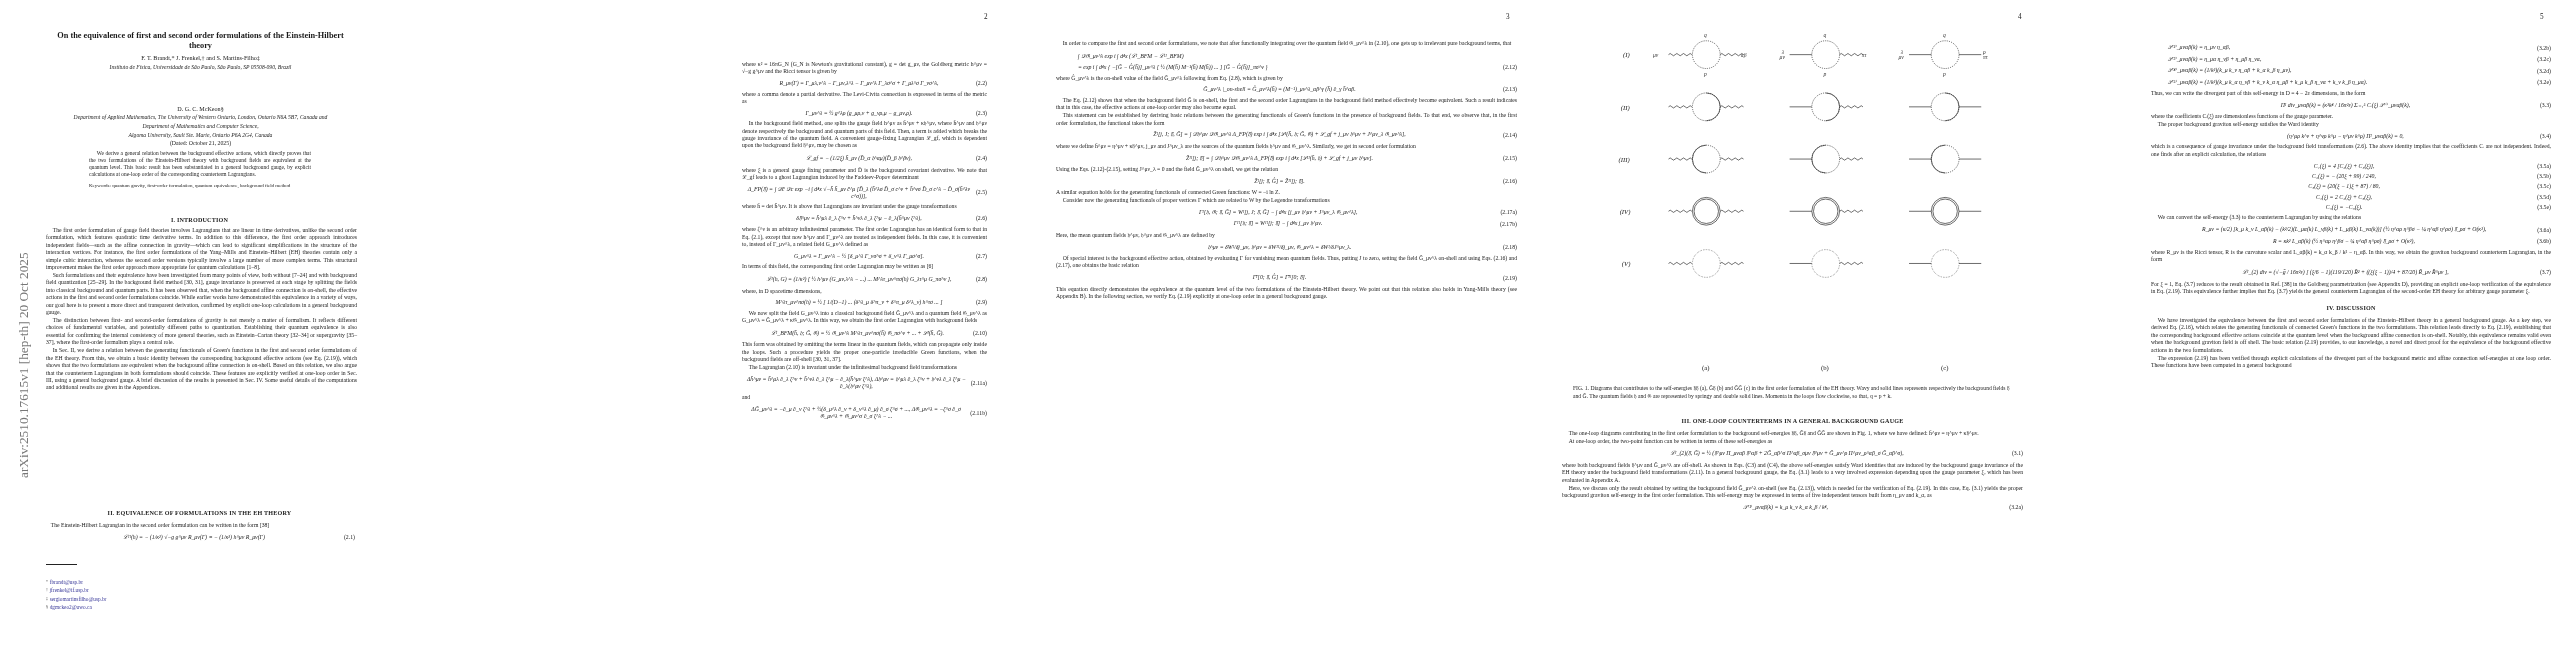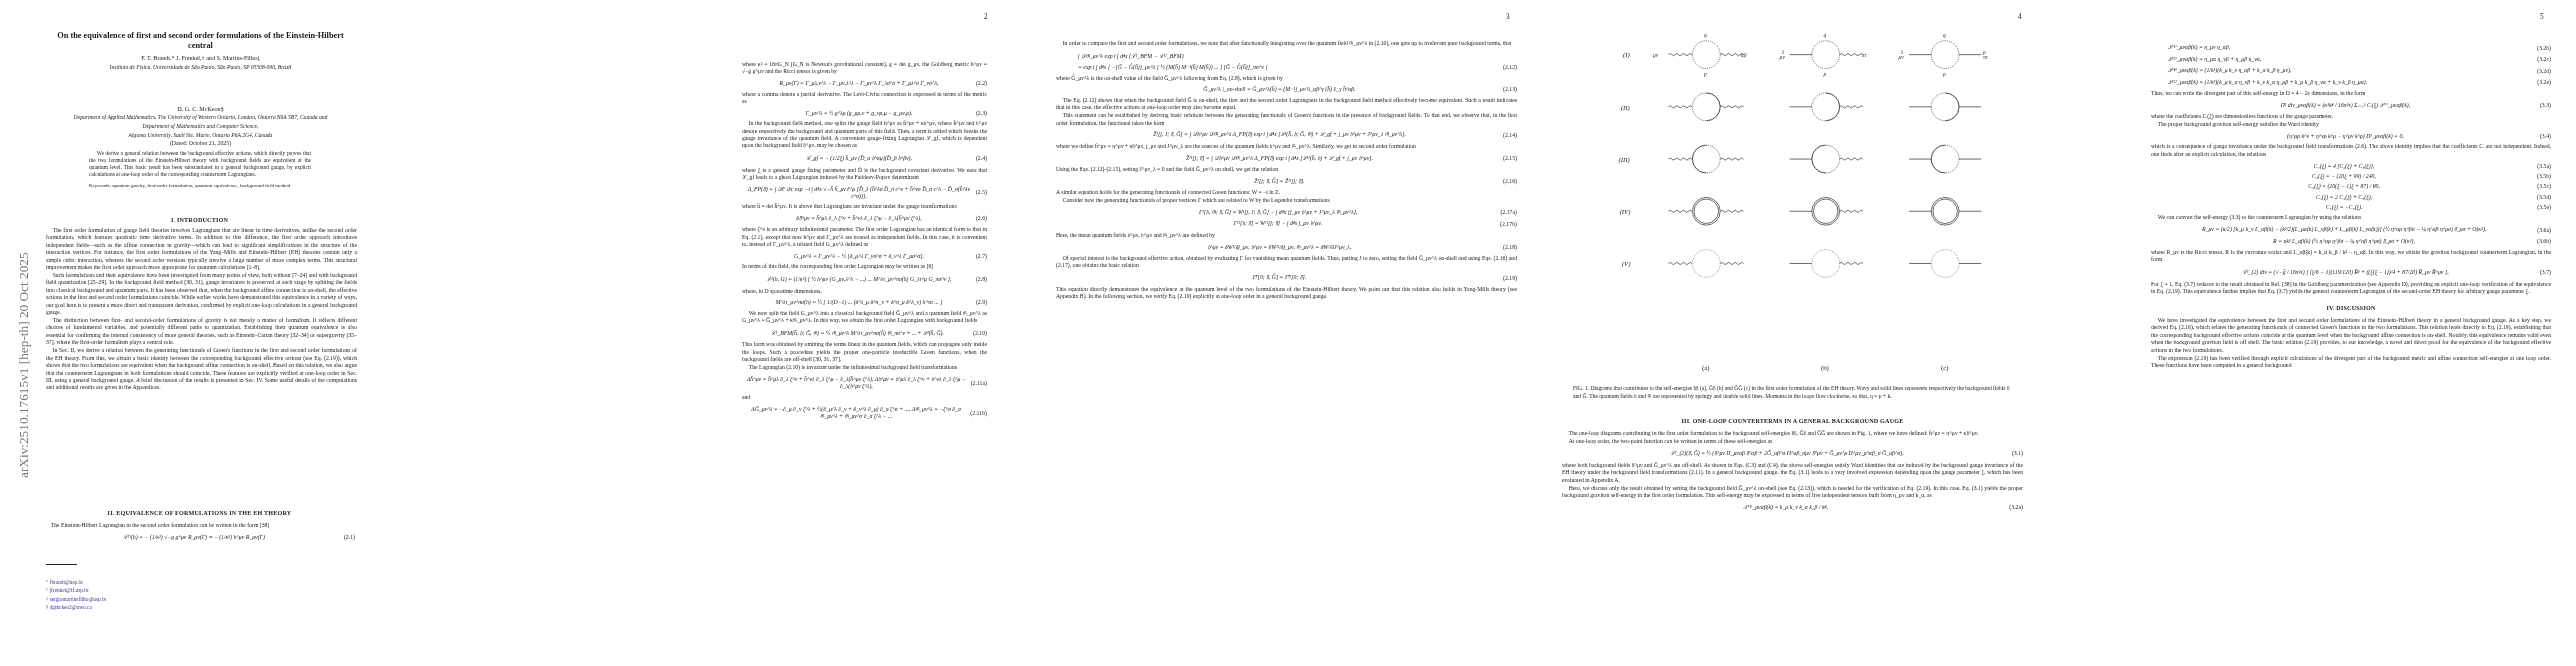--- a/index.html
+++ b/index.html
@@ -40,21 +40,21 @@
   .caption { position: absolute; left: 50px; top: 375px; width: 439px; font-size: 5.6px; line-height: 7.5px; }
 </style>
 </head>
 <body>
 
 <div class="page" id="p1">
   <div class="arxiv">
       <span>arXiv:2510.17615v1  [hep-th]  20 Oct 2025</span>
     </div>
 
-  <div class="title">On the equivalence of first and second order formulations of the Einstein-Hilbert central</div>
+  <div class="title">On the equivalence of first and second order formulations of the Einstein-Hilbert theory</div>
   <div class="authors">F. T. Brandt,* J. Frenkel,† and S. Martins-Filho‡</div>
   <div class="affil" style="top:64px">Instituto de Física, Universidade de São Paulo, São Paulo, SP 05508-090, Brazil</div>
   <div class="authors" style="top:106px">D. G. C. McKeon§</div>
   <div class="affil" style="top:114px">Department of Applied Mathematics, The University of Western Ontario, London, Ontario N6A 5B7, Canada and</div>
   <div class="affil" style="top:123px">Department of Mathematics and Computer Science,</div>
   <div class="affil" style="top:132px">Algoma University, Sault Ste. Marie, Ontario P6A 2G4, Canada</div>
   <div class="dated">(Dated: October 21, 2025)</div>
   <div class="abstract">We derive a general relation between the background effective actions, which directly proves that the two formulations of the Einstein-Hilbert theory with background fields are equivalent at the quantum level. This basic result has been substantiated in a general background gauge, by explicit calculations at one-loop order of the corresponding counterterm Lagrangians.</div>
   <div class="keywords">Keywords: quantum gravity, first-order formulation, quantum equivalence, background field method</div>
 

